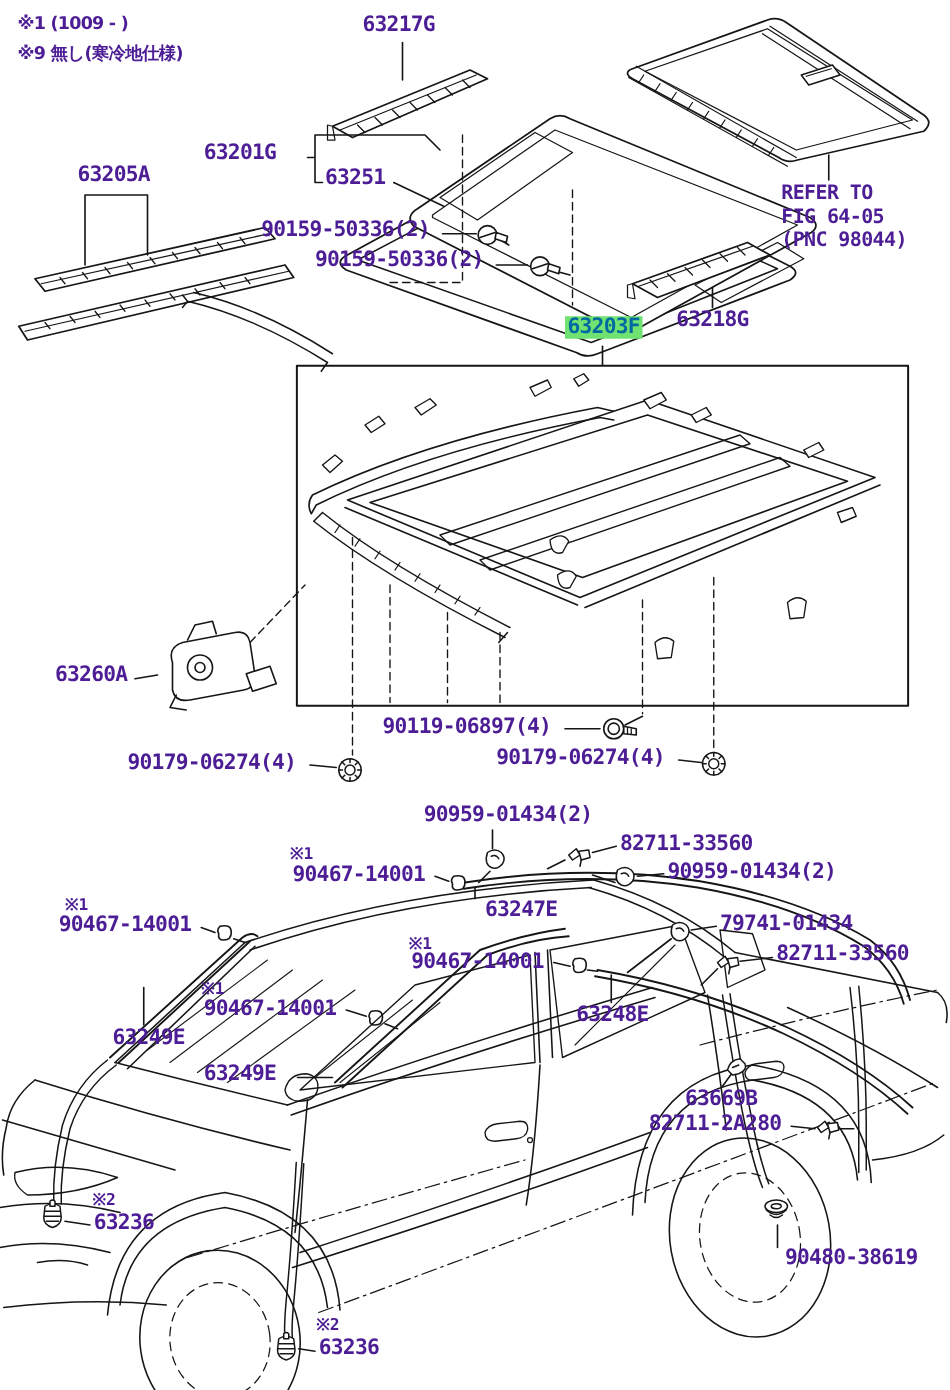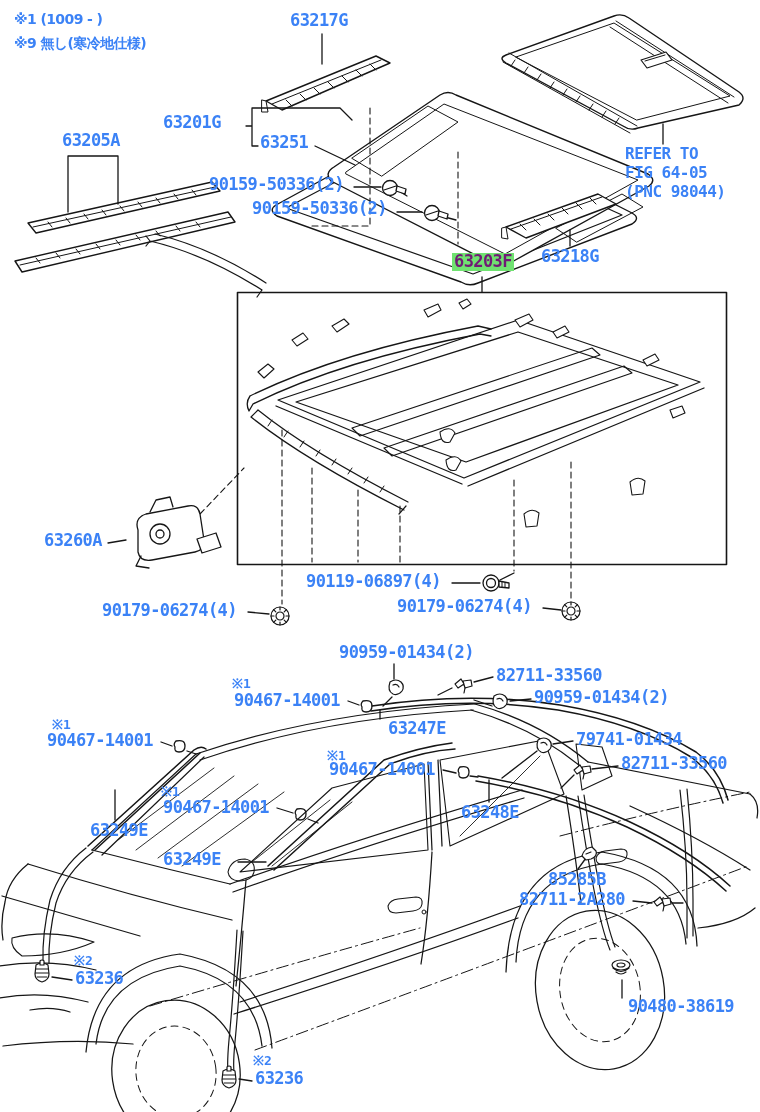--- a/index.html
+++ b/index.html
@@ -1,23 +1,23 @@
 <!DOCTYPE html>
 <html><head>
 <meta charset="utf-8">
 <style>
   html,body{margin:0;padding:0;background:#fff}
   .stage{position:relative;width:760px;height:1112px;background:#fff;overflow:hidden;
          font-family:"DejaVu Sans Mono","Liberation Mono",monospace;color:#0e0e0e}
   svg.art{position:absolute;left:0;top:0}
   .lbl{position:absolute;font-weight:700;font-size:17px;line-height:1.05;
-       letter-spacing:-0.6px;white-space:nowrap;color:#3b82f6;z-index:2}
+       letter-spacing:-0.6px;white-space:nowrap;color:#4c1d95;z-index:2}
   .mark{font-size:13px;letter-spacing:0}
   .note{font-family:"DejaVu Sans","Liberation Sans",sans-serif;font-size:14px;font-weight:700}
-  .hl{background:#70e271;color:#701a75;padding:0 2px}
+  .hl{background:#70e271;color:#0369a1;padding:0 2px}
   .refer{font-size:16px;letter-spacing:-0.5px}
   .figid{font-size:15px;letter-spacing:-0.5px}
 </style>
 </head>
 <body>
 
 <div class="stage">
 
 <svg class="art" width="760" height="1112" viewBox="0 0 760 1112" fill="none" stroke="#161616" stroke-width="1.4" stroke-linecap="round" stroke-linejoin="round">
 
@@ -310,21 +310,21 @@
 <div class="lbl" style="left:329px;top:761px">90467-14001</div>
 
 <div class="lbl" style="left:461px;top:804px">63248E</div>
 
 <div class="lbl mark" style="left:161px;top:785px">※1</div>
 <div class="lbl" style="left:163px;top:799px">90467-14001</div>
 
 <div class="lbl" style="left:90px;top:822px">63249E</div>
 <div class="lbl" style="left:163px;top:851px">63249E</div>
 
-<div class="lbl" style="left:548px;top:871px">85285B</div>
+<div class="lbl" style="left:548px;top:871px">63669B</div>
 <div class="lbl" style="left:519px;top:891px">82711-2A280</div>
 
 <div class="lbl mark" style="left:74px;top:954px">※2</div>
 <div class="lbl" style="left:75px;top:970px">63236</div>
 
 <div class="lbl" style="left:628px;top:998px">90480-38619</div>
 
 <div class="lbl mark" style="left:253px;top:1054px">※2</div>
 <div class="lbl" style="left:255px;top:1070px">63236</div>
 

